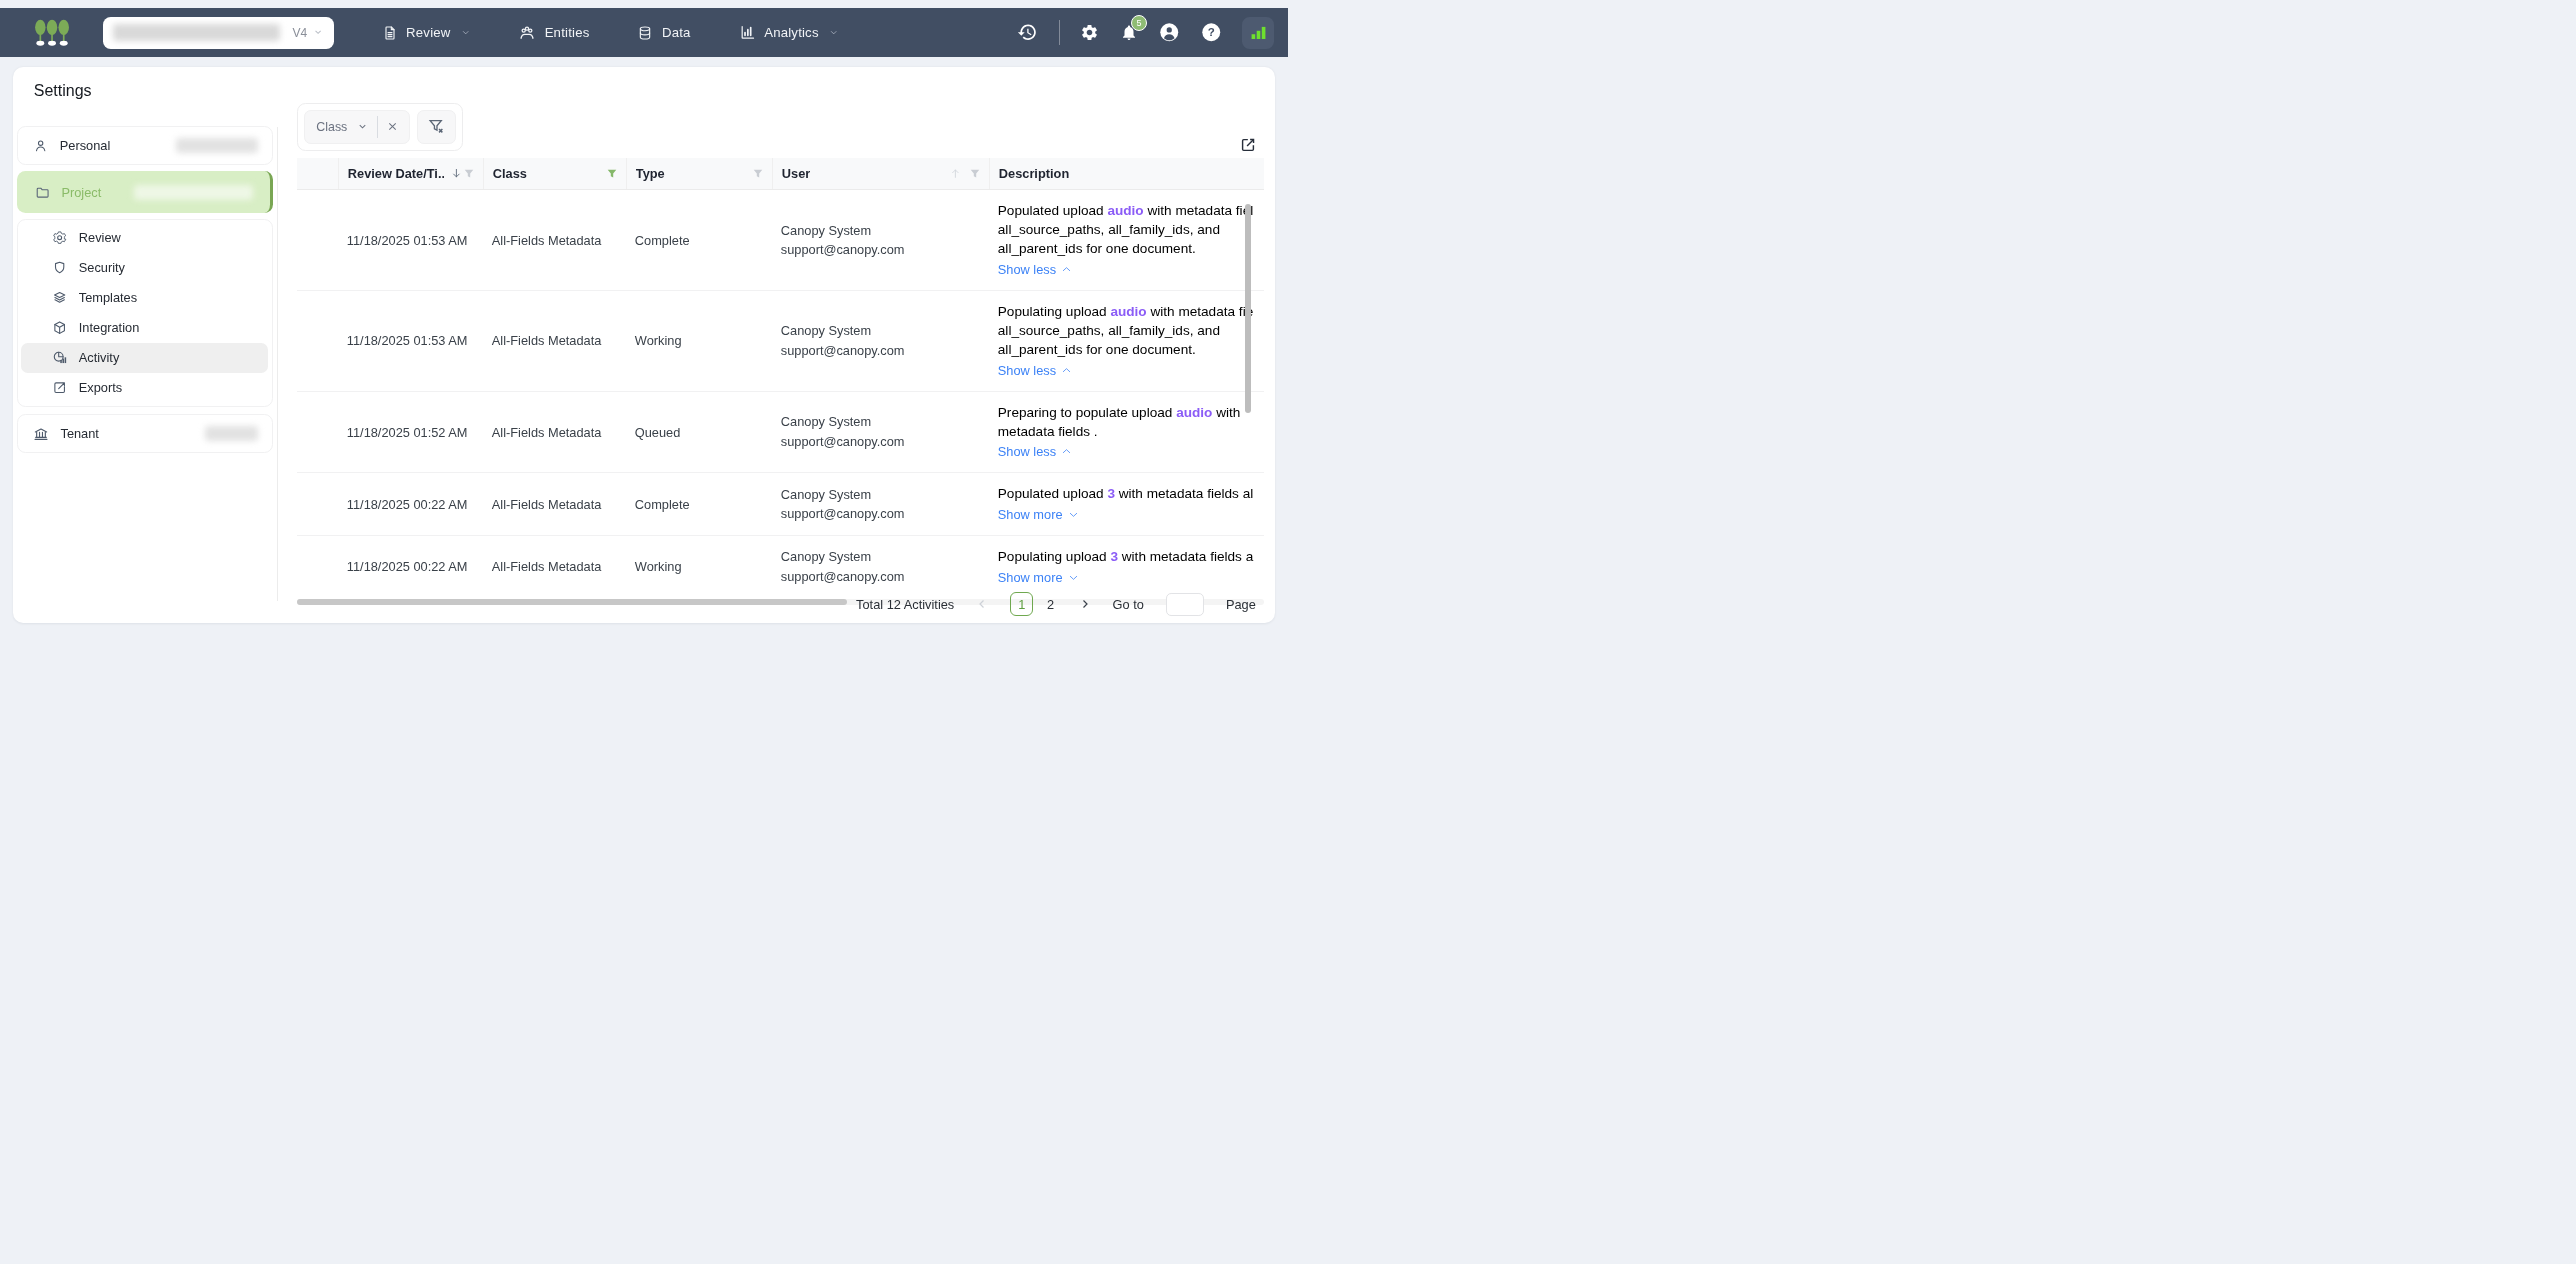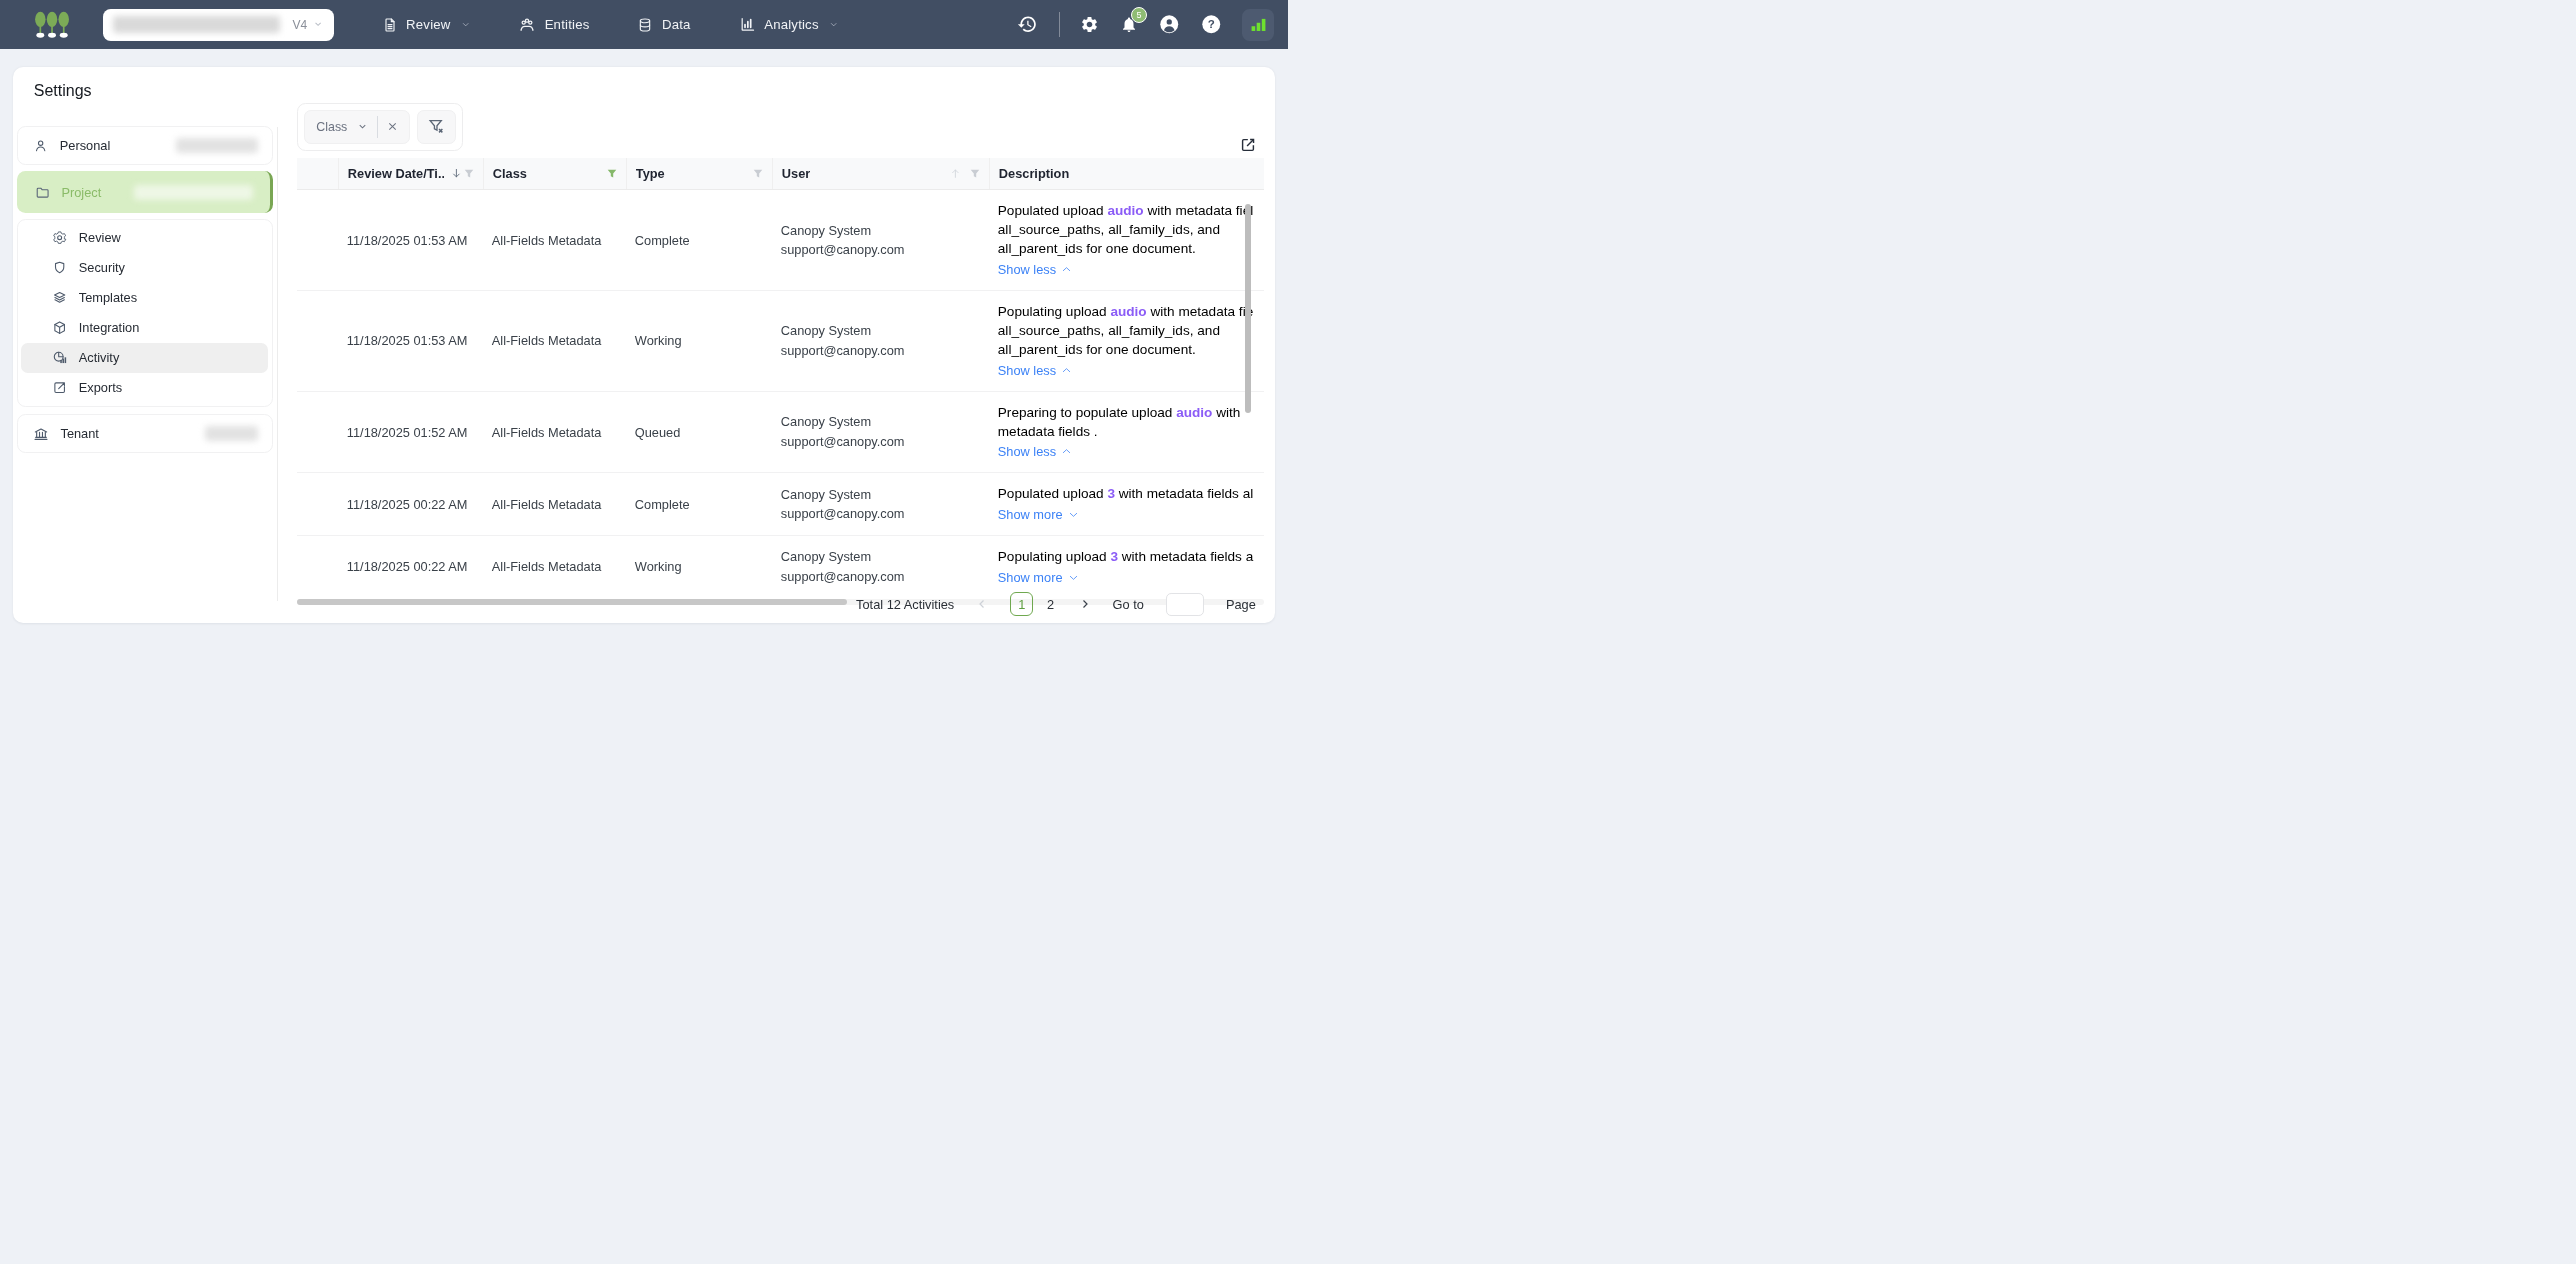--- a/index.html
+++ b/index.html
@@ -7,21 +7,21 @@
   body {
     width:1288px; height:632px;
     font-family:"Liberation Sans", sans-serif;
     background:#eef1f6;
     -webkit-font-smoothing:antialiased;
   }
   svg { display:block; }
 
   
   .topnav{
-    position:absolute; top:0; left:0; width:1288px; height:49px;
+    position:absolute; top:8px; left:0; width:1288px; height:49px;
     background:var(--nav-bg,#414e63);
     display:flex; align-items:center; color:#eef1f5;
   }
   .logo{ margin-left:28px; }
   .search-pill{
     margin-left:25.6px; width:231px; height:32px; background:#fff; border-radius:7.7px;
     display:flex; align-items:center; padding:0 10.2px; cursor:pointer;
   }
   .search-redacted{ width:167px; height:17px; border-radius:3.4px; background:#d9d9d9; filter:blur(3.4px); }
   .search-version{ margin-left:auto; color:#8a8f99; font-size:12px; }

